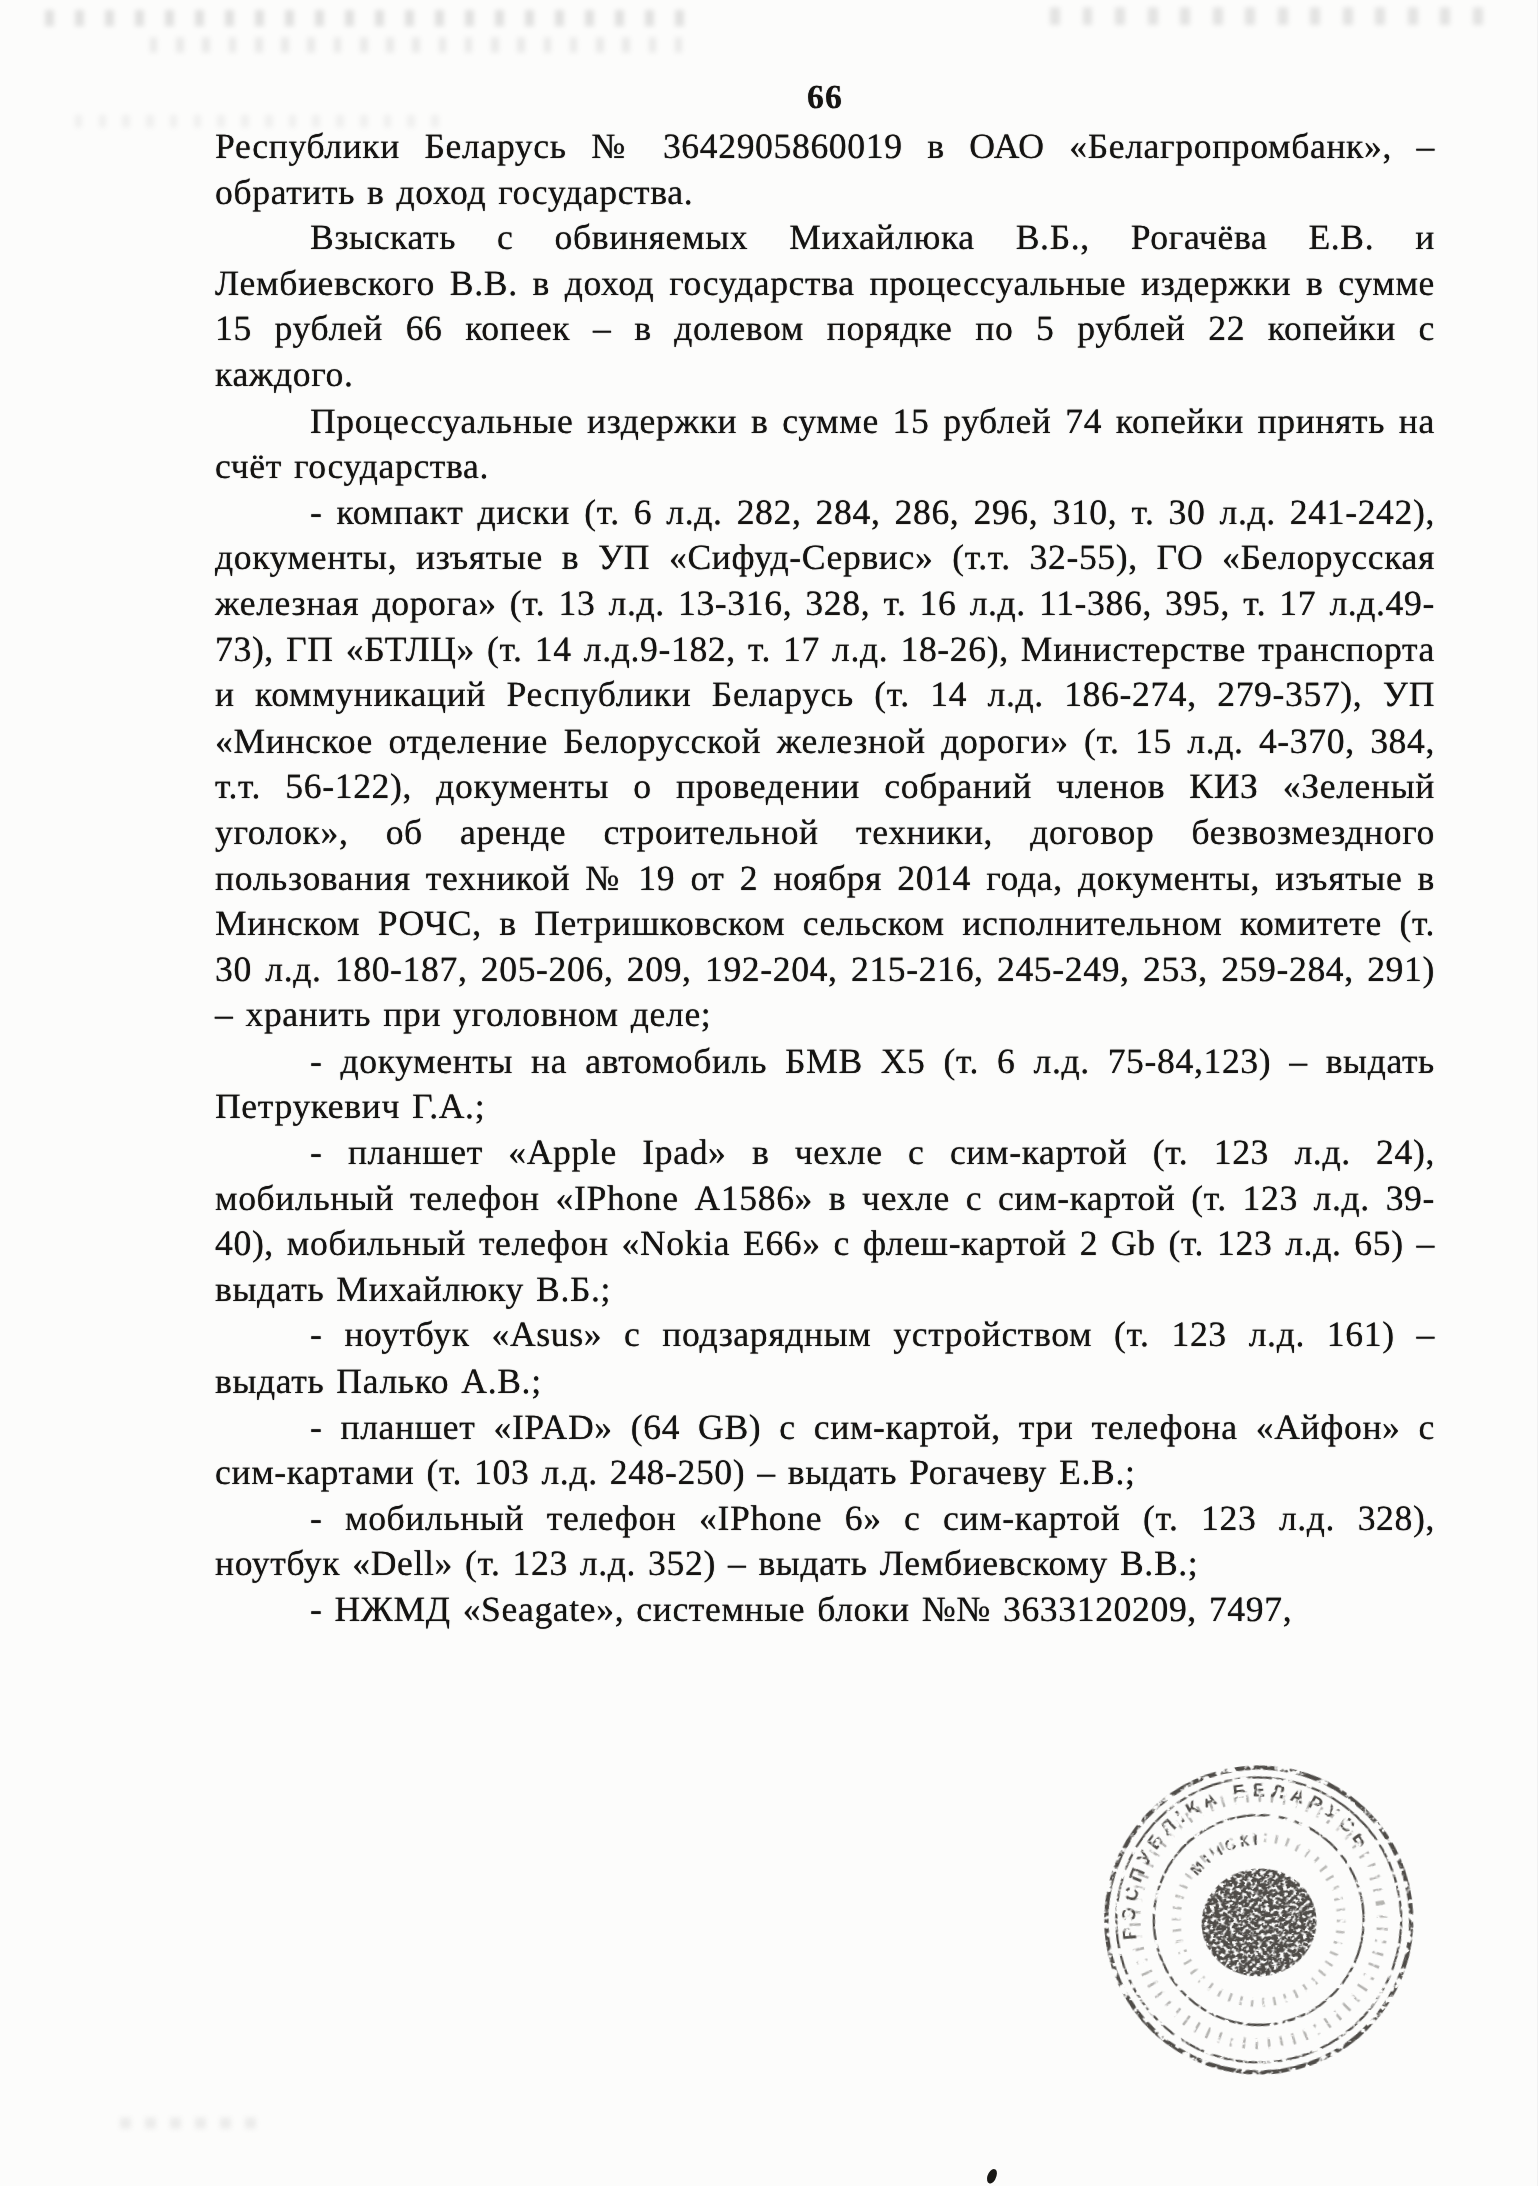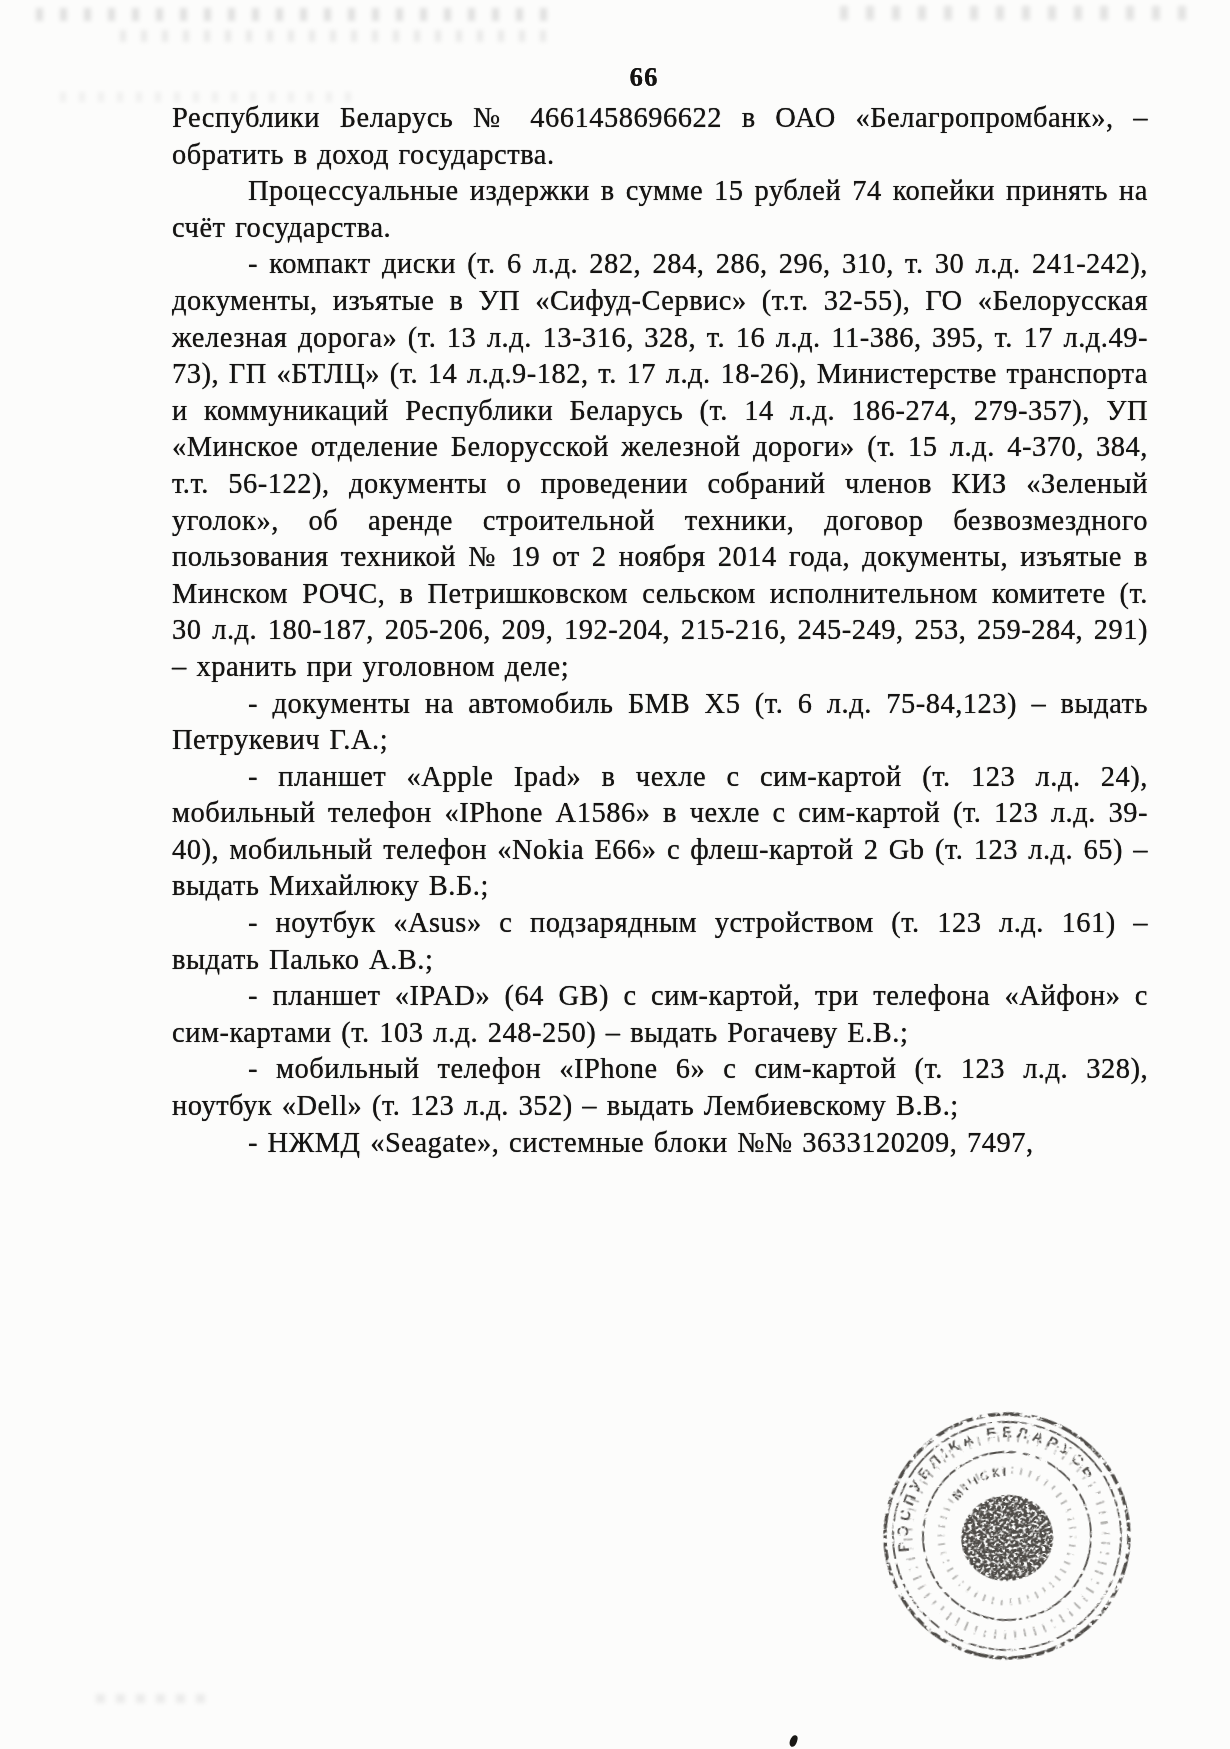--- a/index.html
+++ b/index.html
@@ -6,21 +6,21 @@
   .page {
     position:relative;
     width:1230px; height:1749px;
     margin:0 auto;
     background:#fcfcfb;
     overflow:hidden;
     font-family:"Liberation Serif", serif;
     color:#151412;
   }
   .pageno {
-    position:absolute; top:62px; left:156px; width:976px;
+    position:absolute; top:62px; left:172px; width:976px;
     text-align:center;
     font-size:27px; font-weight:bold; letter-spacing:1px;
     text-shadow:0 0 .6px rgba(10,10,10,.85);
   }
   .textblock {
     position:absolute; top:100px; left:172px; width:976px;
     font-size:28.5px; line-height:36.6px;
     text-align:justify;
     letter-spacing:.5px; word-spacing:2px;
     text-shadow:0 0 .7px rgba(12,12,12,.88);
@@ -67,21 +67,22 @@
 
   <div class="pageno">66</div>
 
   <div class="bleed b1"></div>
   <div class="bleed b2"></div>
   <div class="bleed b3"></div>
   <div class="bleed b4"></div>
   <div class="bleed b5"></div>
 
   <div class="textblock">
-    <p class="noind">Республики Беларусь № 4661458696622 в ОАО «Белагропромбанк», – обратить в доход государства.</p>
+    <p class="noind">Республики Беларусь № 3642905860019 в ОАО «Белагропромбанк», – обратить в доход государства.</p>
+    <p class="ind">Взыскать с обвиняемых Михайлюка В.Б., Рогачёва Е.В. и Лембиевского В.В. в доход государства процессуальные издержки в сумме 15 рублей 66 копеек – в долевом порядке по 5 рублей 22 копейки с каждого.</p>
     <p class="ind">Процессуальные издержки в сумме 15 рублей 74 копейки принять на счёт государства.</p>
     <p class="ind">- компакт диски (т. 6 л.д. 282, 284, 286, 296, 310, т. 30 л.д. 241-242), документы, изъятые в УП «Сифуд-Сервис» (т.т. 32-55), ГО «Белорусская железная дорога» (т. 13 л.д. 13-316, 328, т. 16 л.д. 11-386, 395, т. 17 л.д.49-73), ГП «БТЛЦ» (т. 14 л.д.9-182, т. 17 л.д. 18-26), Министерстве транспорта и коммуникаций Республики Беларусь (т. 14 л.д. 186-274, 279-357), УП «Минское отделение Белорусской железной дороги» (т. 15 л.д. 4-370, 384, т.т. 56-122), документы о проведении собраний членов КИЗ «Зеленый уголок», об аренде строительной техники, договор безвозмездного пользования техникой № 19 от 2 ноября 2014 года, документы, изъятые в Минском РОЧС, в Петришковском сельском исполнительном комитете (т. 30 л.д. 180-187, 205-206, 209, 192-204, 215-216, 245-249, 253, 259-284, 291) – хранить при уголовном деле;</p>
     <p class="ind">- документы на автомобиль БМВ Х5 (т. 6 л.д. 75-84,123) – выдать Петрукевич Г.А.;</p>
     <p class="ind">- планшет «Apple Ipad» в чехле с сим-картой (т. 123 л.д. 24), мобильный телефон «IPhone А1586» в чехле с сим-картой (т. 123 л.д. 39-40), мобильный телефон «Nokia Е66» с флеш-картой 2 Gb (т. 123 л.д. 65) – выдать Михайлюку В.Б.;</p>
     <p class="ind">- ноутбук «Asus» с подзарядным устройством (т. 123 л.д. 161) – выдать Палько А.В.;</p>
     <p class="ind">- планшет «IPAD» (64 GB) с сим-картой, три телефона «Айфон» с сим-картами (т. 103 л.д. 248-250) – выдать Рогачеву Е.В.;</p>
     <p class="ind">- мобильный телефон «IPhone 6» с сим-картой (т. 123 л.д. 328), ноутбук «Dell» (т. 123 л.д. 352) – выдать Лембиевскому В.В.;</p>
     <p class="ind">- НЖМД «Seagate», системные блоки №№ 3633120209, 7497,</p>
   </div>
 

